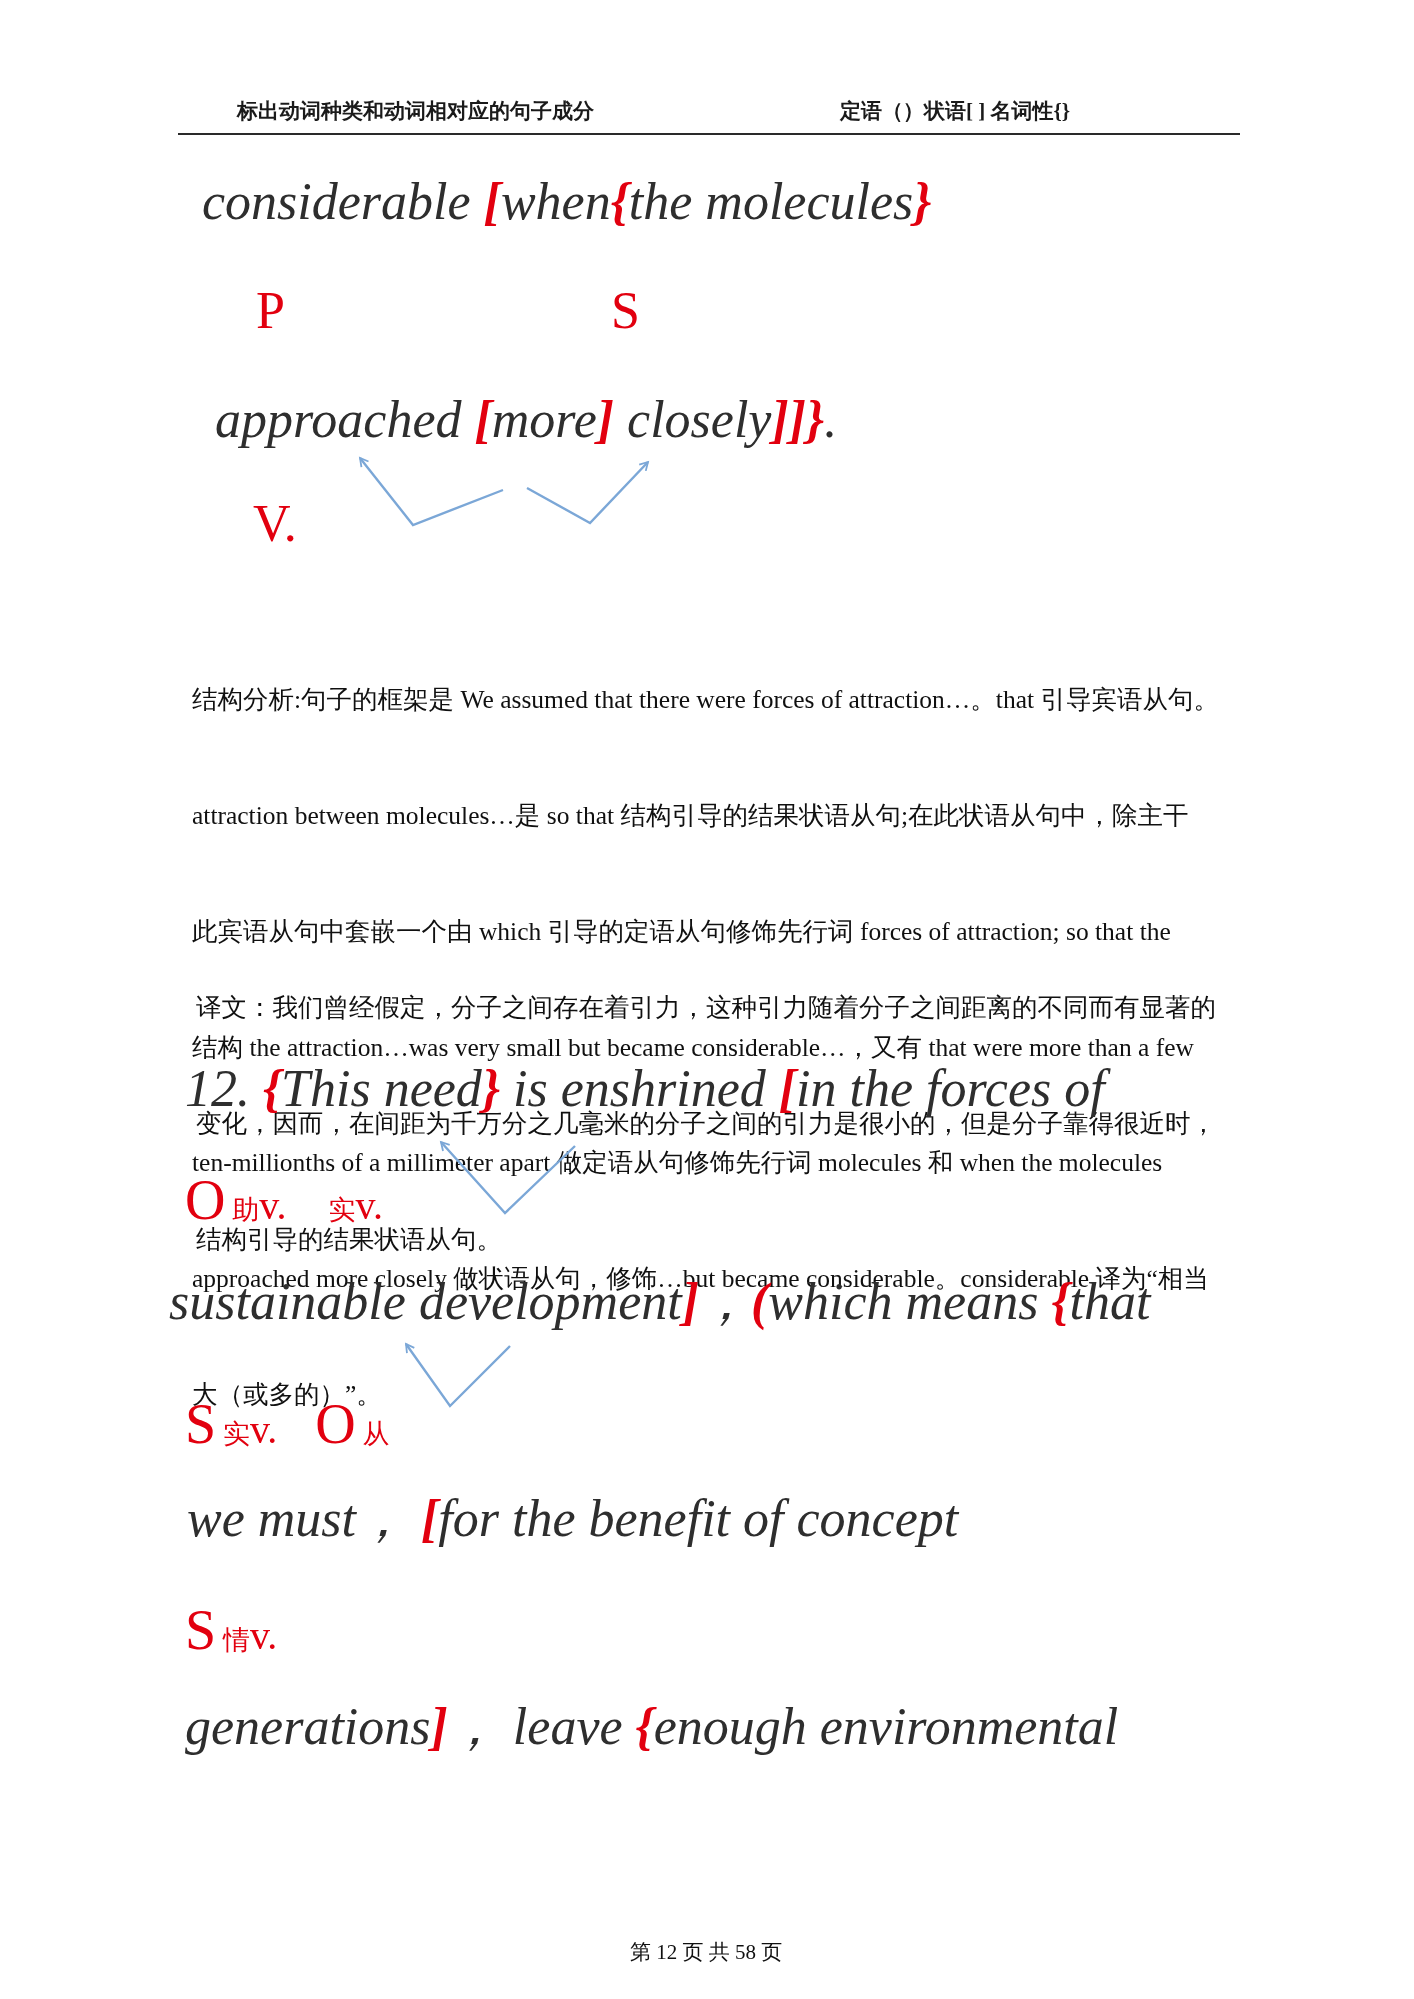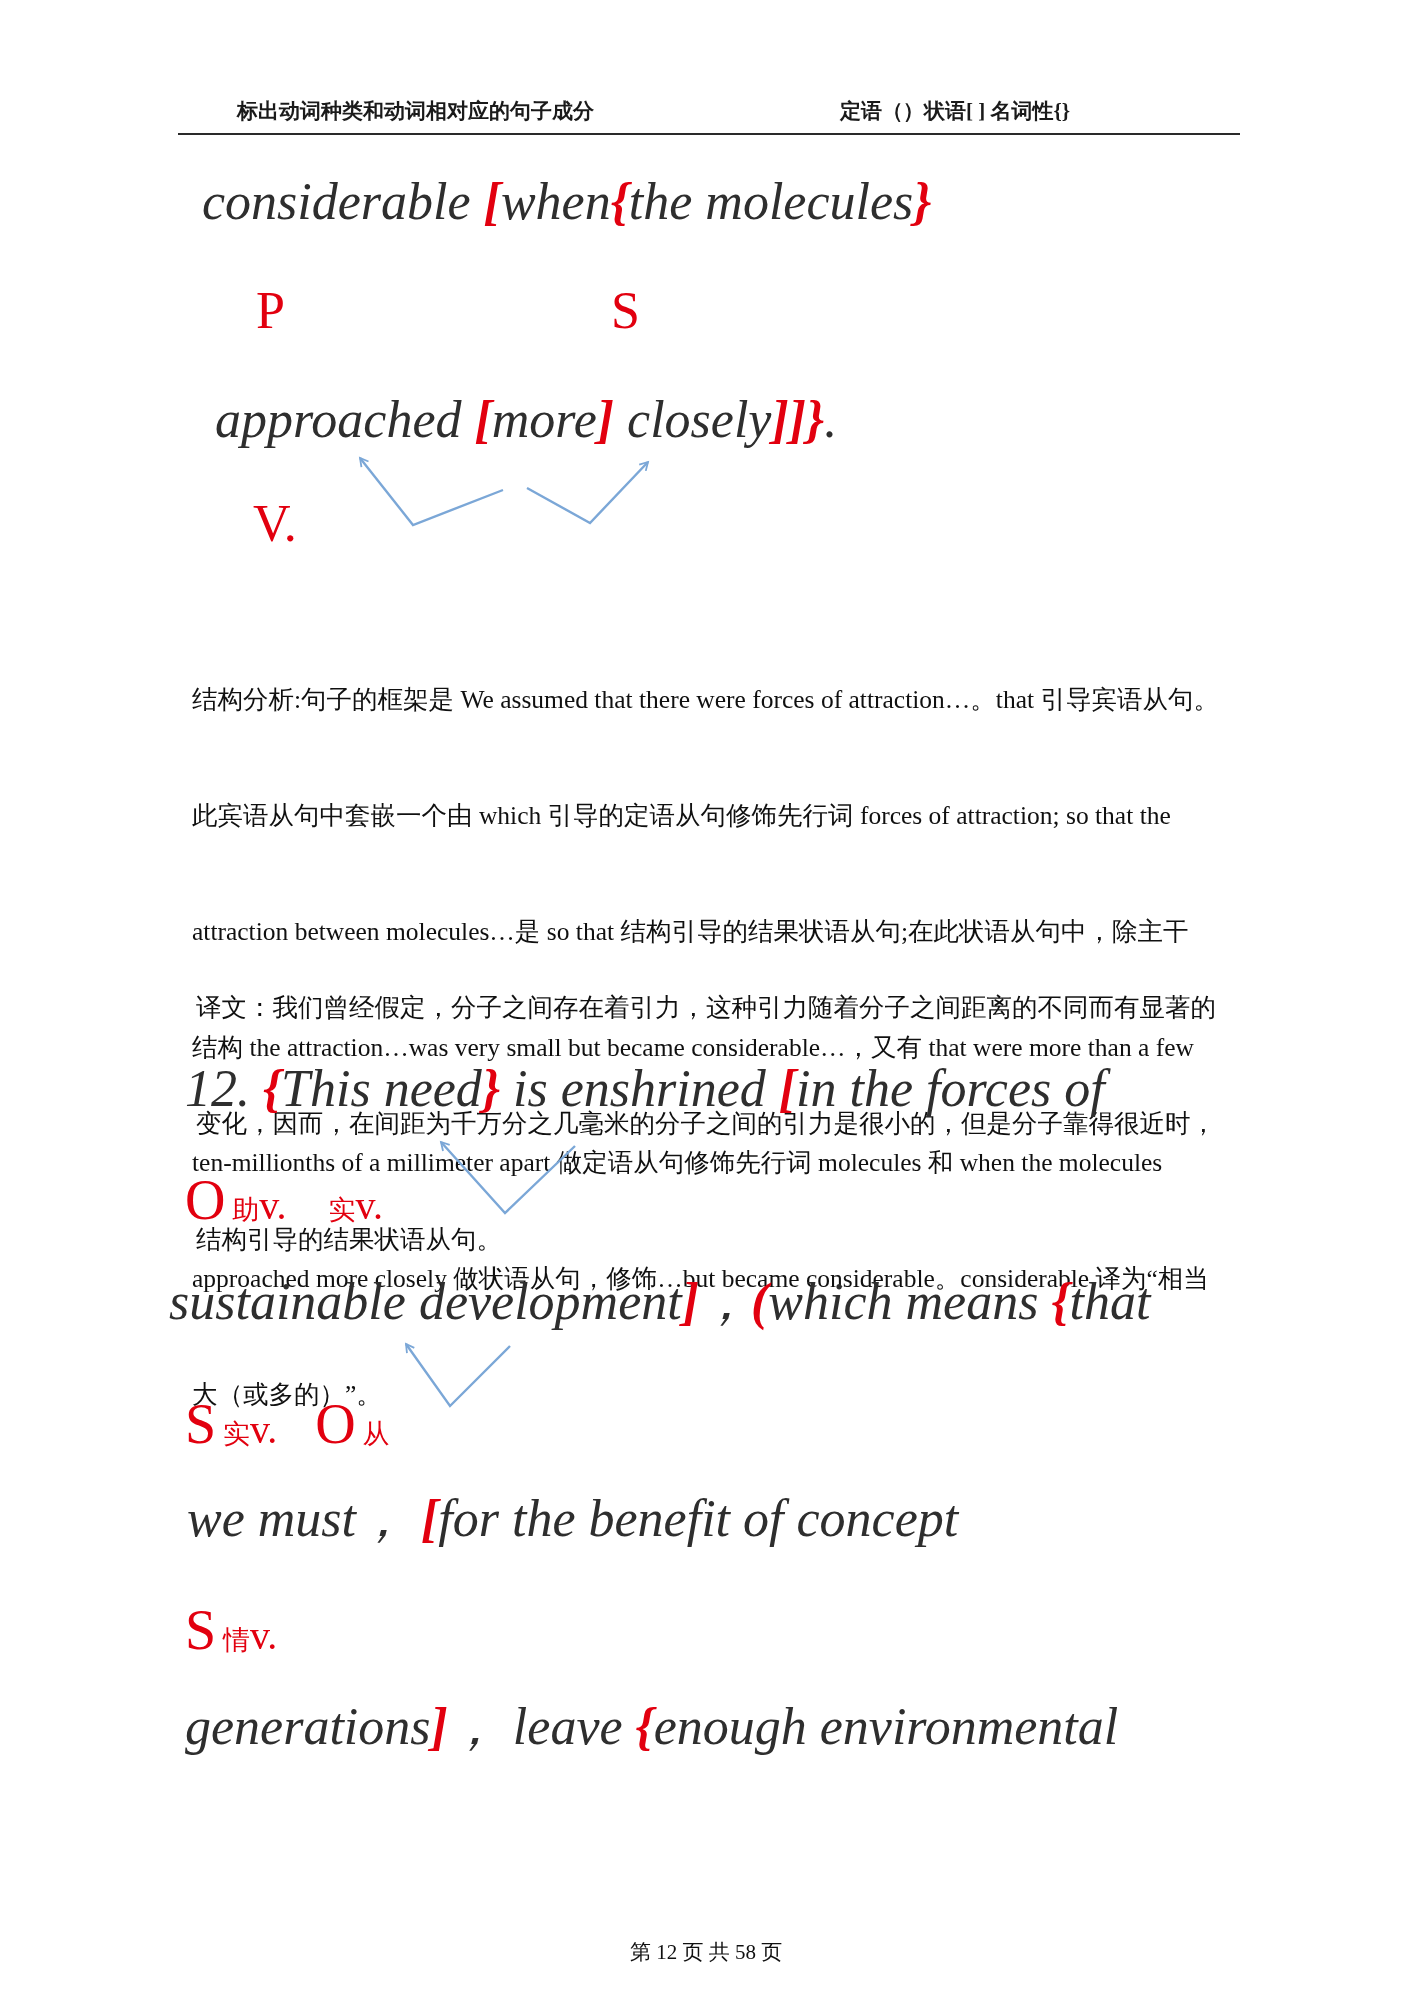--- a/index.html
+++ b/index.html
@@ -57,22 +57,22 @@
 
   <div class="marklabel" style="left:256px; top:284px;">P</div>
   <div class="marklabel" style="left:611px; top:284px;">S</div>
 
   <div class="bigline" style="left:215px; top:389px;text-align:right;"><span class="seg c-k">approached </span><span class="seg c-r">[</span><span class="seg c-k">more</span><span class="seg c-r">]</span><span class="seg c-k"> closely</span><span class="seg c-r">]]}</span><span class="seg c-k">.</span></div>
 
   <div class="marklabel" style="left:253px; top:497px;">V.</div>
 
   <div class="para" style="left:192px; top:604px;">
     <div class="pline">结构分析:句子的框架是 We assumed that there were forces of attraction…。that 引导宾语从句。</div>
+    <div class="pline">attraction between molecules…是 so that 结构引导的结果状语从句;在此状语从句中，除主干</div>
     <div class="pline">此宾语从句中套嵌一个由 which 引导的定语从句修饰先行词 forces of attraction; so that the</div>
-    <div class="pline">attraction between molecules…是 so that 结构引导的结果状语从句;在此状语从句中，除主干</div>
     <div class="pline">结构 the attraction…was very small but became considerable…，又有 that were more than a few</div>
     <div class="pline">ten-millionths of a millimeter apart 做定语从句修饰先行词 molecules 和 when the molecules</div>
     <div class="pline">approached more closely 做状语从句，修饰…but became considerable。considerable 译为“相当</div>
     <div class="pline">大（或多的）”。</div>
   </div>
 
   <div class="para" style="left:196px; top:912px;">
     <div class="pline">译文：我们曾经假定，分子之间存在着引力，这种引力随着分子之间距离的不同而有显著的</div>
     <div class="pline">变化，因而，在间距为千万分之几毫米的分子之间的引力是很小的，但是分子靠得很近时，</div>
     <div class="pline">结构引导的结果状语从句。</div>

